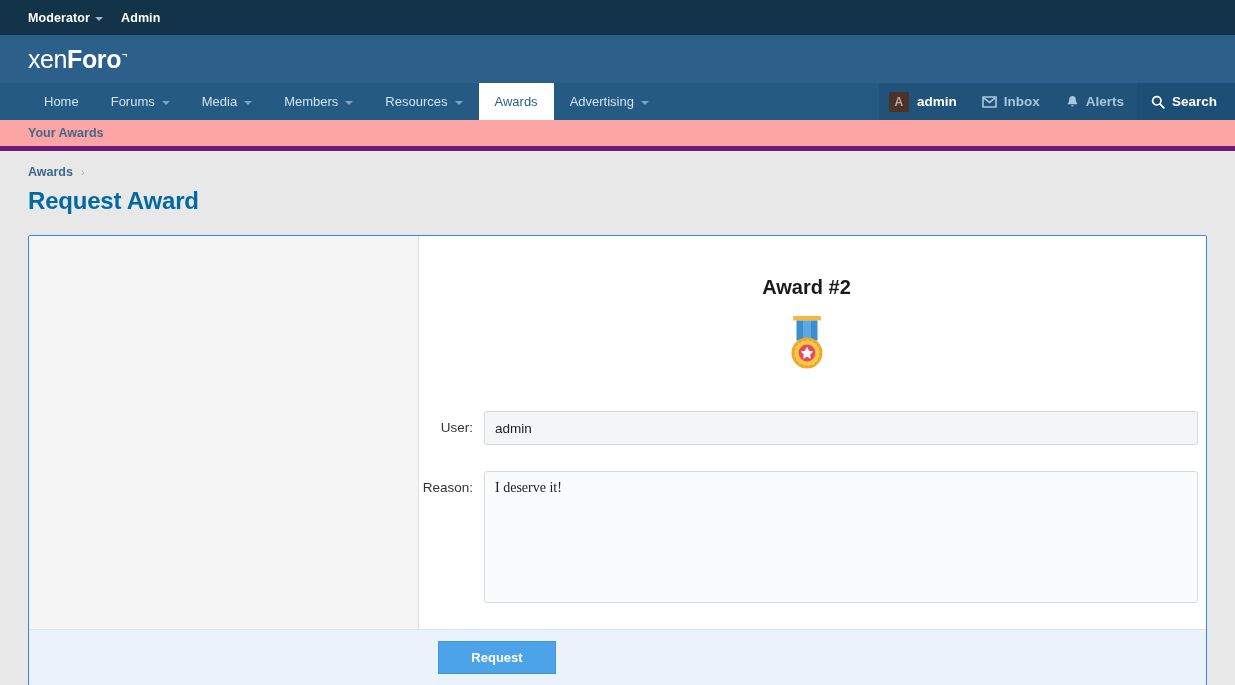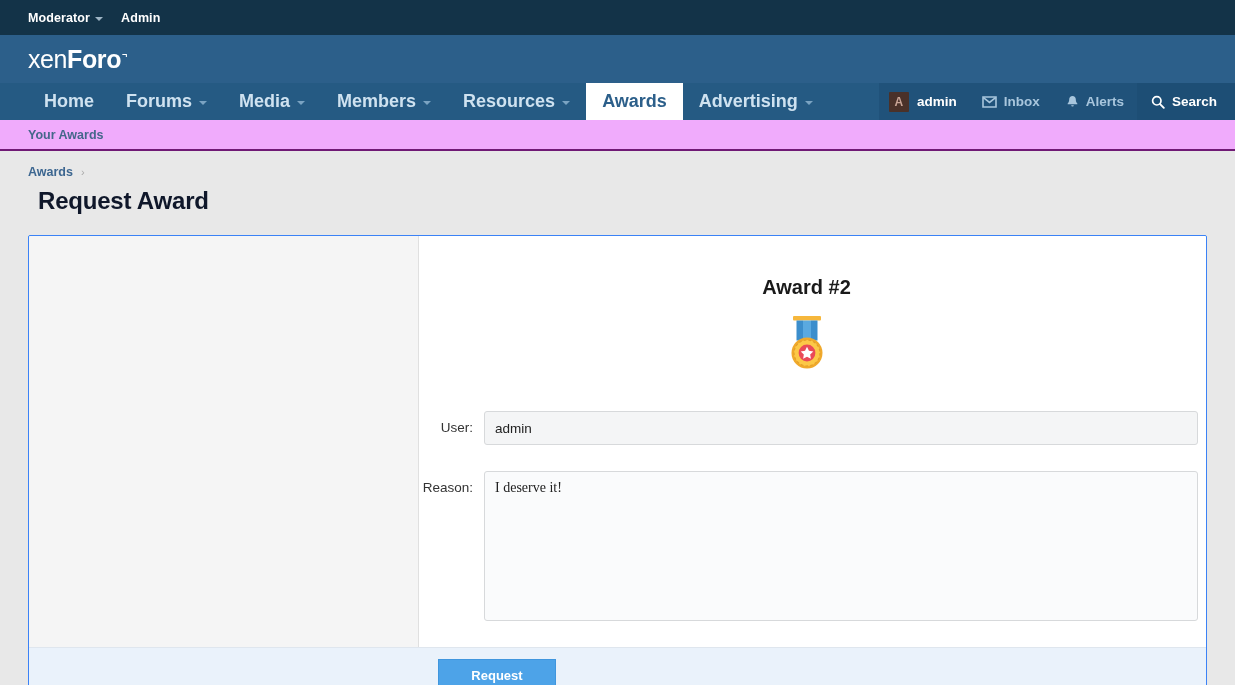--- a/index.html
+++ b/index.html
@@ -74,22 +74,22 @@
     align-items: stretch;
     padding-left: 28px;
     position: relative;
   }
   .nav-item {
     display: flex;
     align-items: center;
     gap: 7px;
     padding: 0 16px;
     color: #cfe2f0;
-    font-size: 18px;
-    font-weight: bold;
+    font-size: 13px;
+    font-weight: normal;
     cursor: pointer;
     text-decoration: none;
     white-space: nowrap;
   }
   .nav-item.active {
     background: #ffffff;
     color: #2c5f8a;
   }
   .nav-caret {
     width: 0; height: 0;
@@ -148,22 +148,22 @@
     color: #ffffff;
     font-size: 13.5px;
     font-weight: bold;
     cursor: pointer;
   }
   .ic { display: inline-flex; align-items: center; }
 
   
   .subnav {
     height: 31px;
-    background: #f0abfc;
-    border-bottom: 2px solid #701a75;
+    background: #fca5a5;
+    border-bottom: 5px solid #701a75;
     display: flex;
     align-items: center;
     padding-left: 28px;
   }
   .subnav-item {
     color: #44678a;
     font-size: 12.5px;
     font-weight: bold;
     cursor: pointer;
     text-decoration: none;
@@ -183,24 +183,24 @@
     text-decoration: none;
     cursor: pointer;
   }
   .crumb-sep {
     color: #aaaaaa;
     font-size: 11px;
   }
 
   
   .page-title {
-    margin: 8px 0 0 38px;
+    margin: 8px 0 0 28px;
     font-size: 24px;
     font-weight: bold;
-    color: #0f172a;
+    color: #0369a1;
     letter-spacing: -0.2px;
   }
 
   
   .block {
     margin: 20px 28px 0 28px;
     background: #7dd3fc;
     border: 1px solid #3b82f6;
     border-radius: 2px;
     overflow: hidden;
@@ -260,21 +260,21 @@
     border: 1px solid #d7d9db;
     border-radius: 3px;
     font-family: "Liberation Sans", sans-serif;
     font-size: 13.5px;
     color: #222222;
     padding: 0 10px;
     outline: none;
   }
   .text-area {
     width: 100%;
-    height: 150px;
+    height: 132px;
     background: #fafbfc;
     border: 1px solid #d7d9db;
     border-radius: 3px;
     font-family: "Liberation Serif", serif;
     font-size: 14px;
     color: #222222;
     padding: 7px 10px;
     outline: none;
     resize: none;
     line-height: 1.35;

